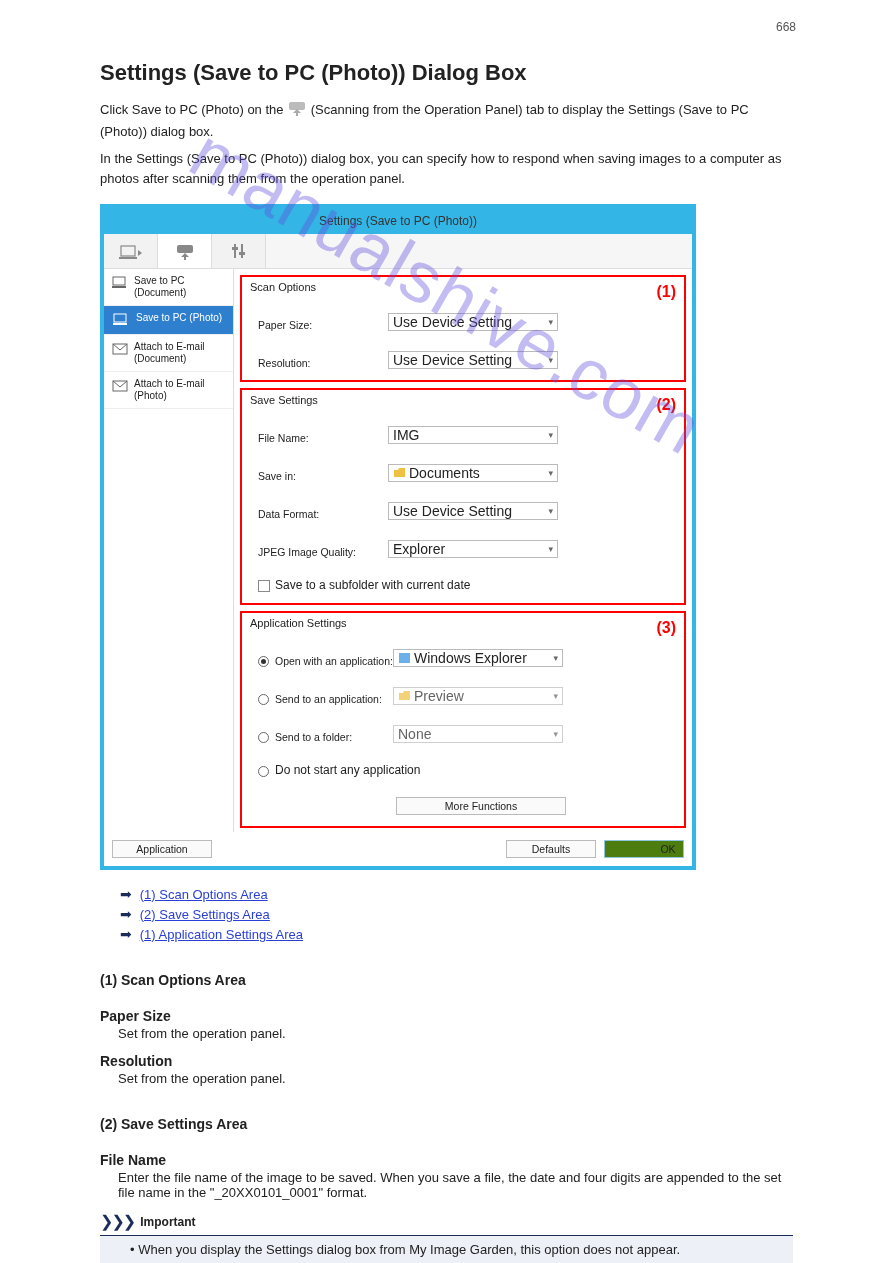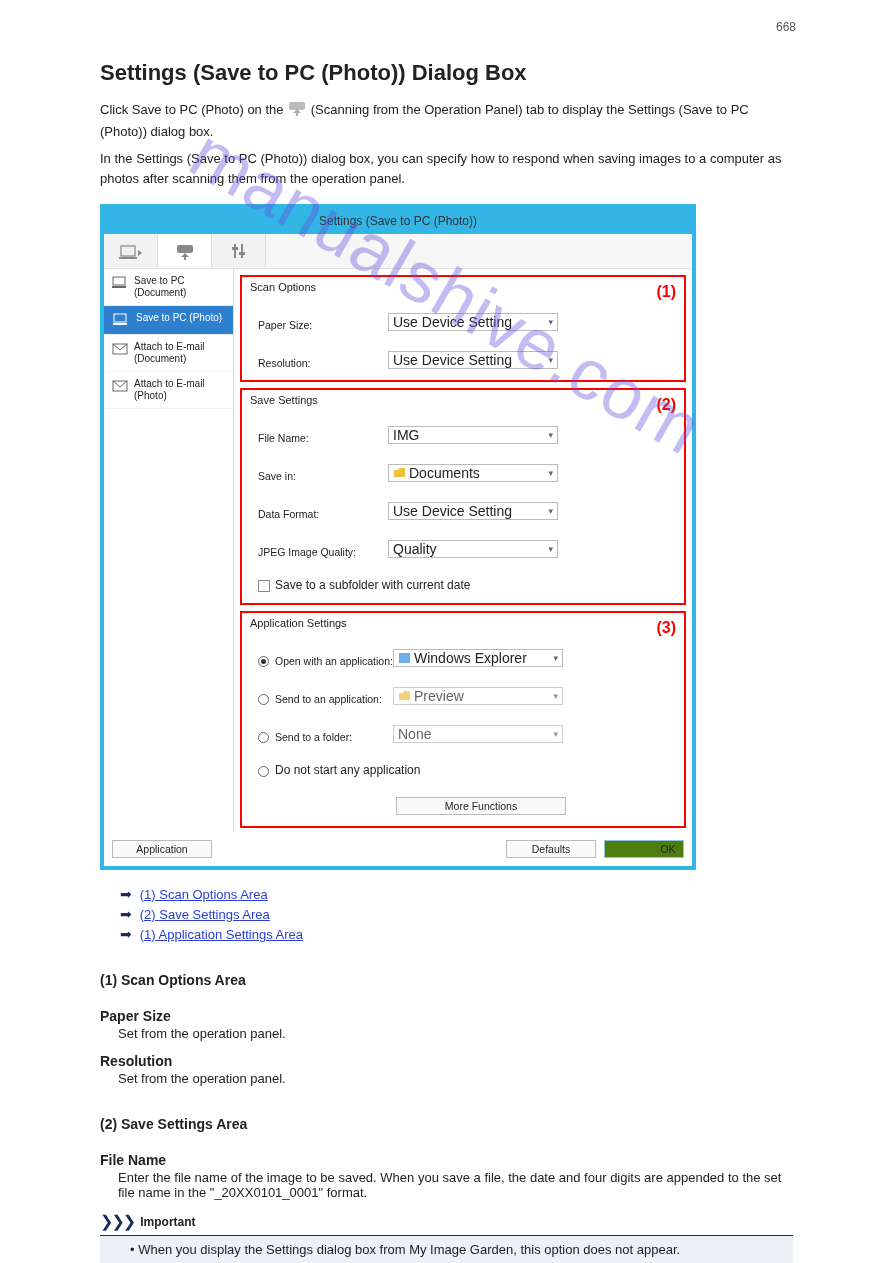--- a/index.html
+++ b/index.html
@@ -187,21 +187,21 @@
         </div>
         <div class="row">
           <span class="lbl">Data Format:</span>
           <div class="select">
                 <span>Use Device Setting</span>
               </div>
         </div>
         <div class="row">
           <span class="lbl">JPEG Image Quality:</span>
           <div class="select">
-                <span>Quality</span>
+                <span>Explorer</span>
               </div>
         </div>
         <div class="row">
           <span class="chk"></span>
           <span>Save to a subfolder with current date</span>
         </div>
       </div>
 
       <div class="section">
         <div class="badge">(3)</div>

